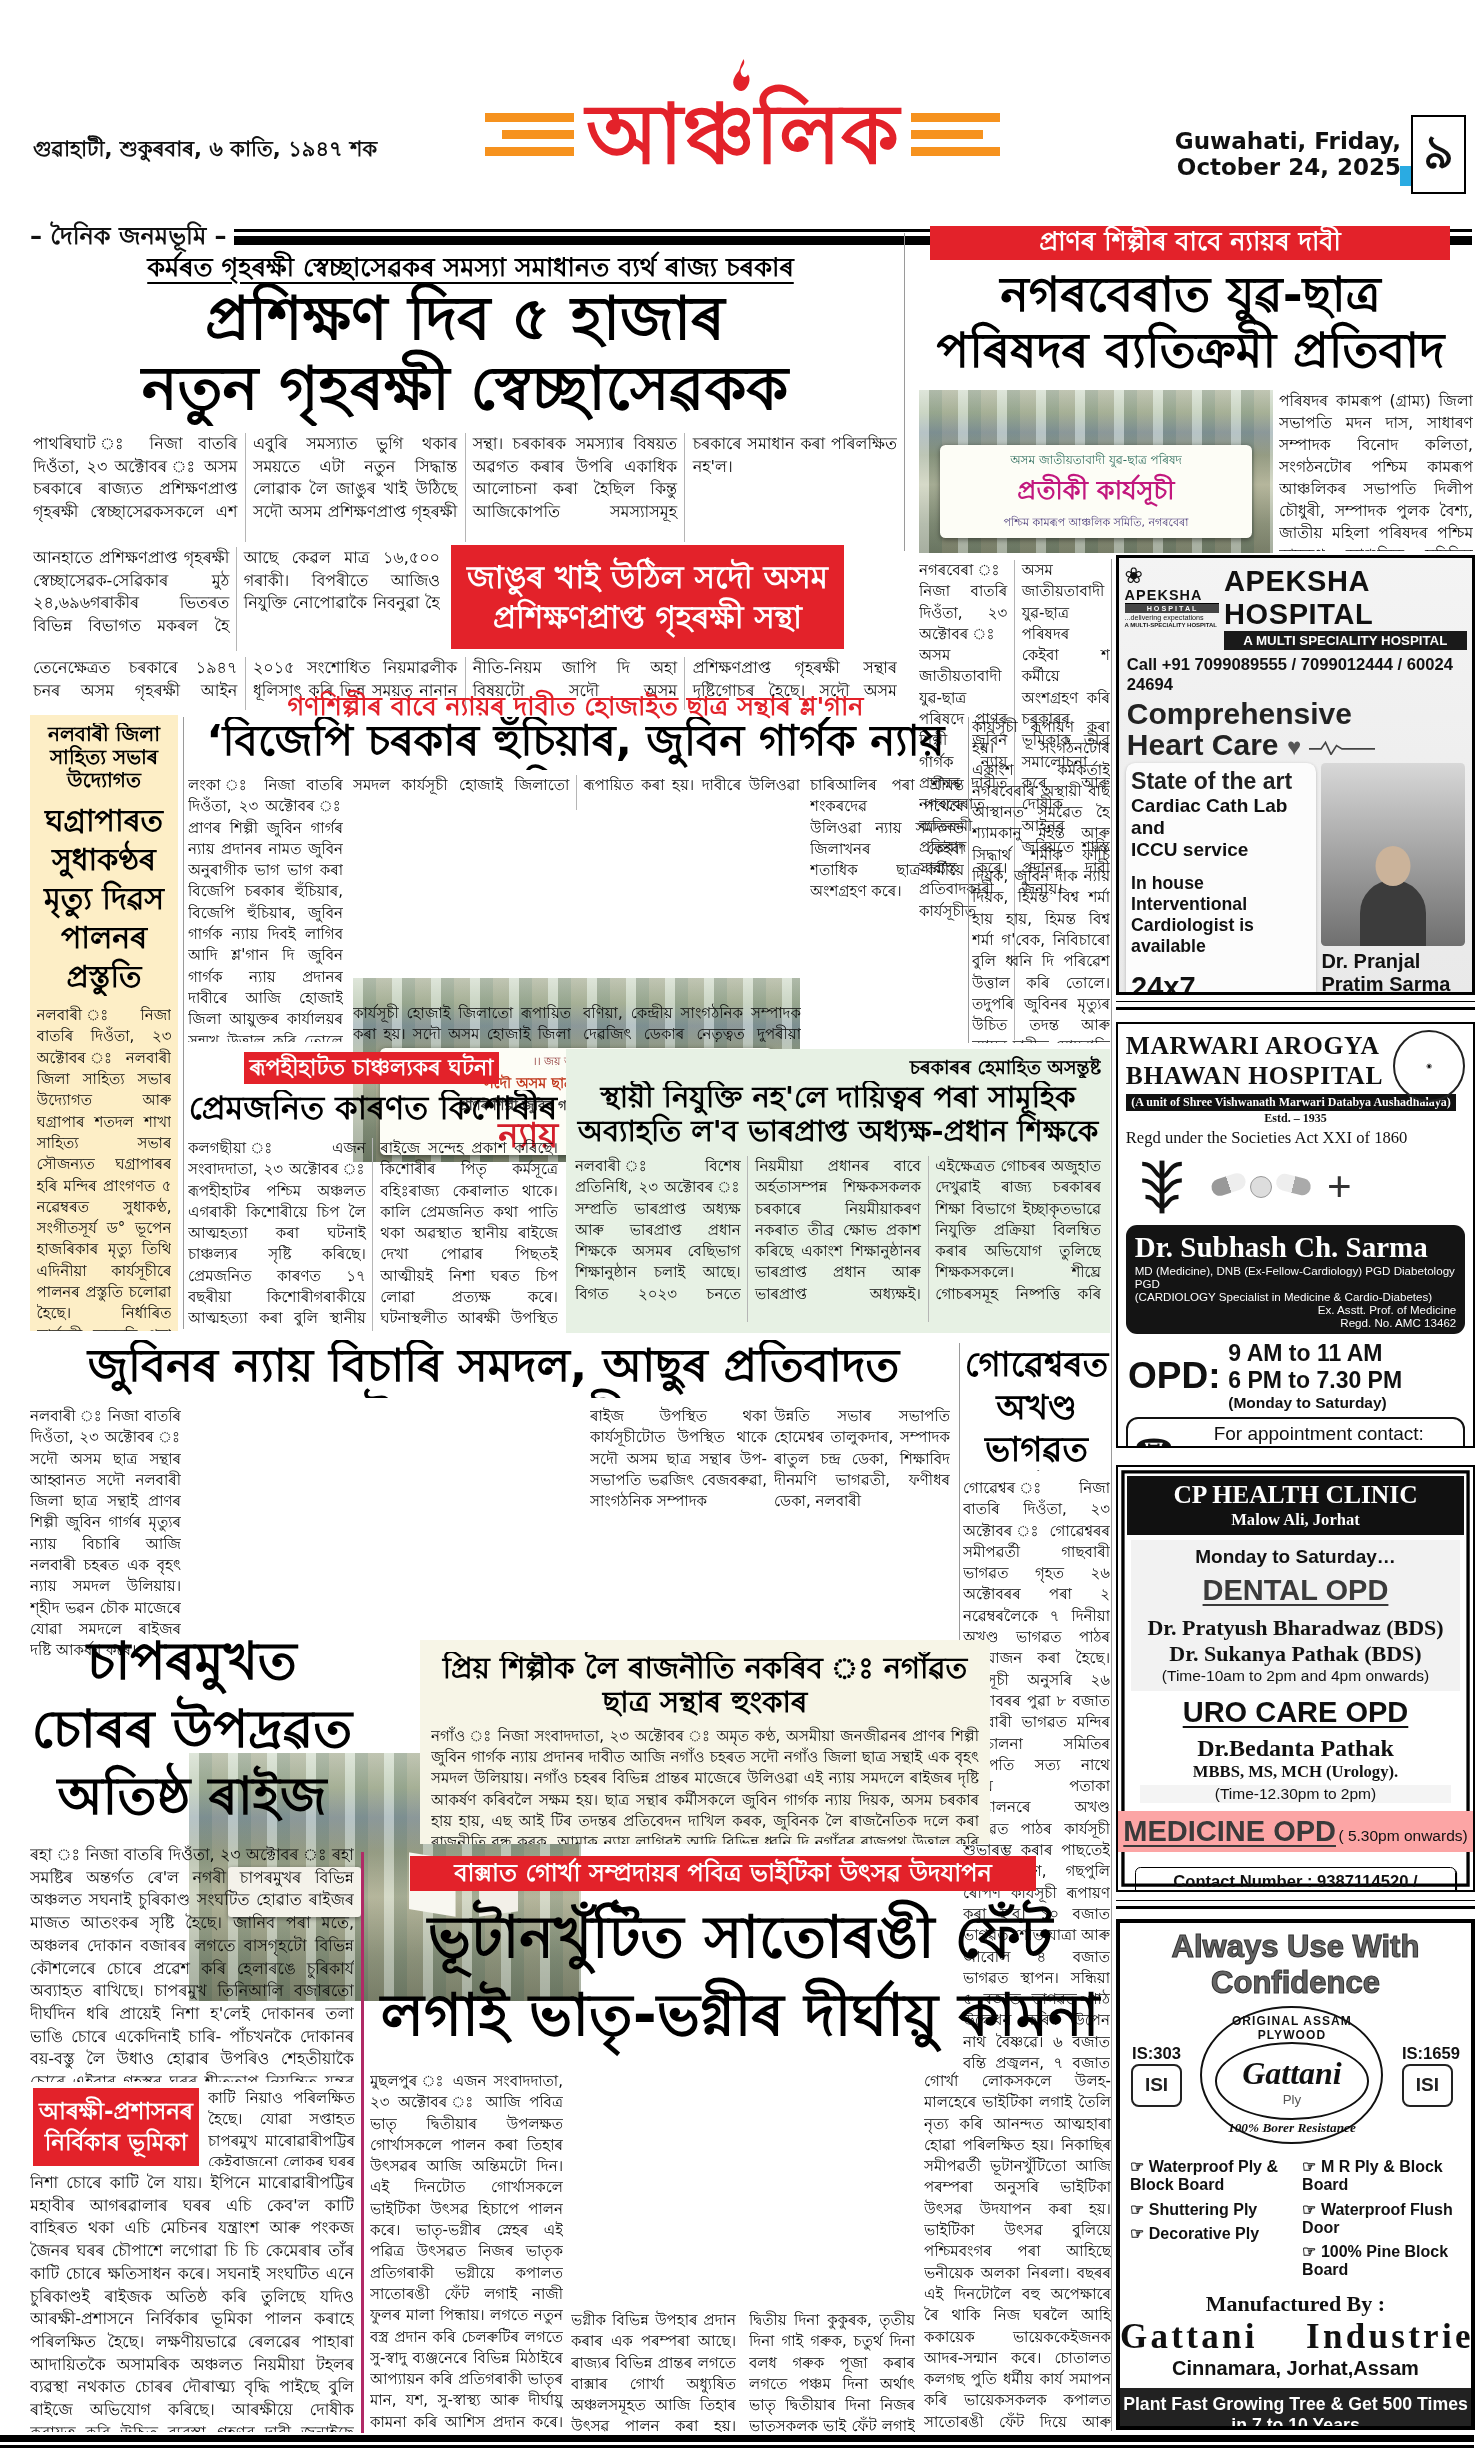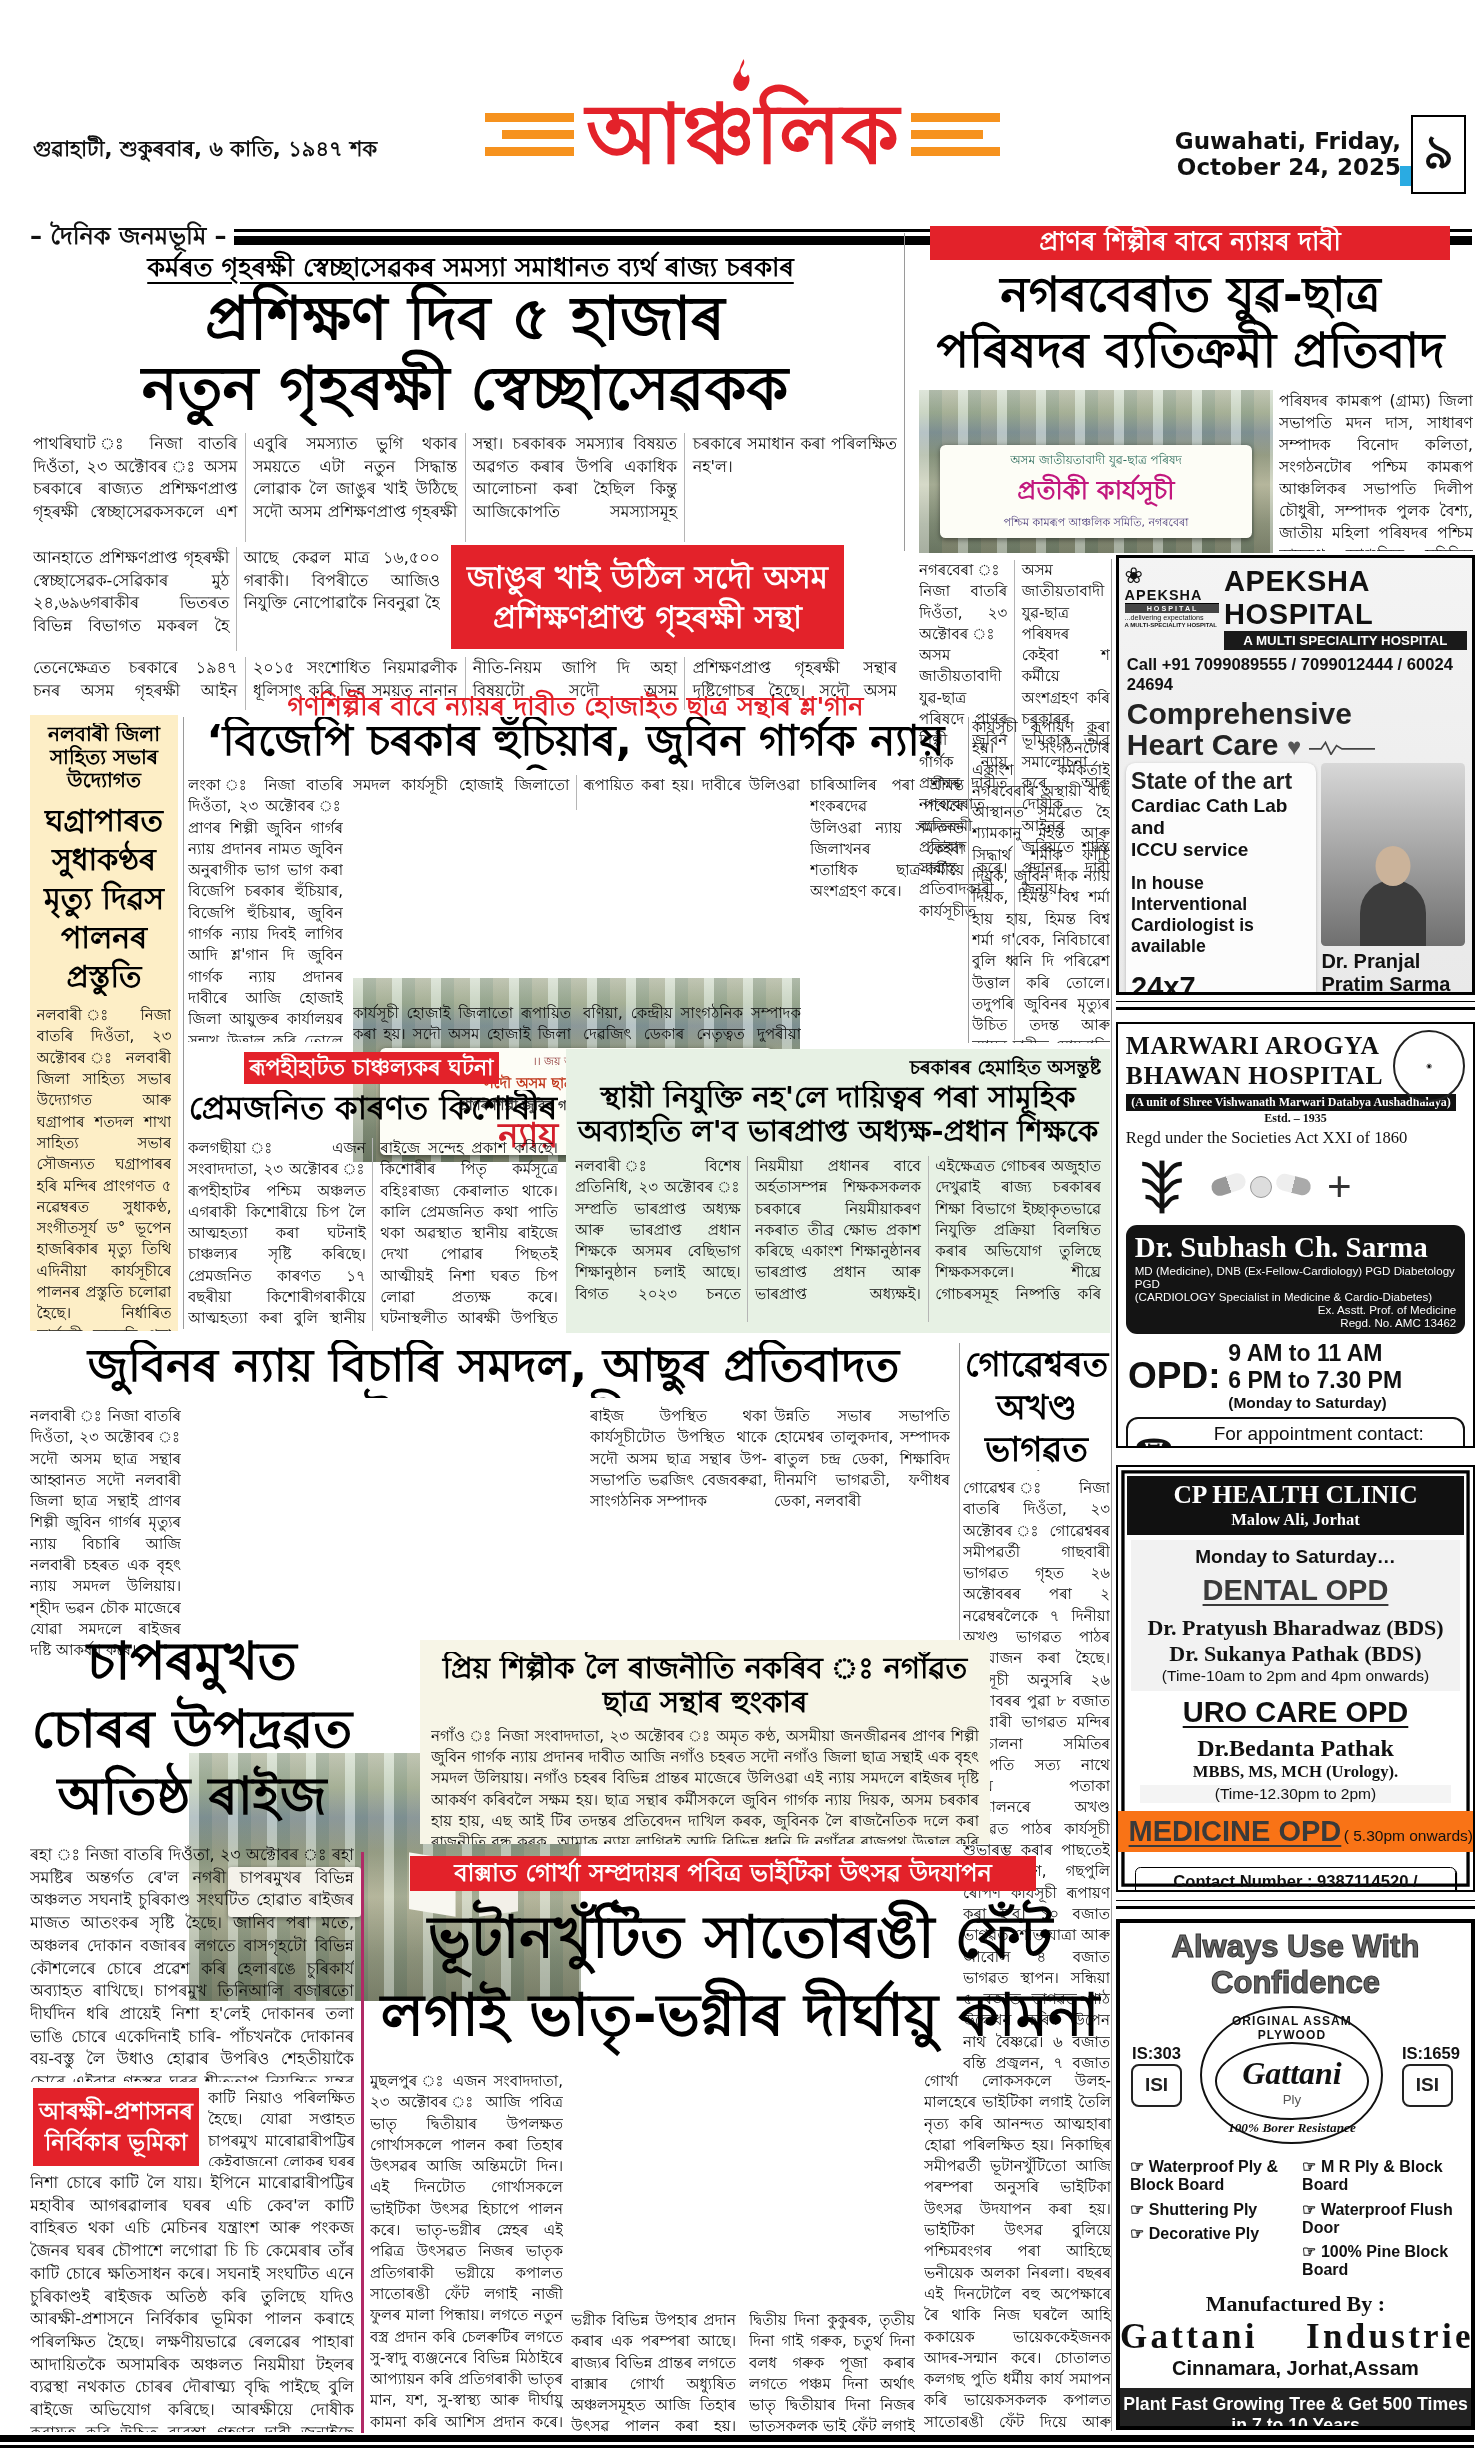--- a/index.html
+++ b/index.html
@@ -288,21 +288,21 @@
       <div class="b opd-underline" style="font-size:29px;color:#3a3a3a;margin-top:6.6px;">DENTAL OPD</div>
       <div class="b serif" style="font-size:22px;margin-top:7.8px;">Dr. Pratyush Bharadwaz (BDS)</div>
       <div class="b serif" style="font-size:22px;">Dr. Sukanya Pathak (BDS)</div>
       <div style="font-size:15.5px;">(Time-10am to 2pm and 4pm onwards)</div>
     </div>
     <div style="text-align:center;">
       <div class="b opd-underline" style="font-size:29px;">URO CARE OPD</div>
       <div class="b serif" style="font-size:24px;margin-top:5.5px;">Dr.Bedanta Pathak</div>
       <div class="b serif" style="font-size:16.6px;">MBBS, MS, MCH (Urology).</div>
       <div style="font-size:15.5px;background:#f4f4f4;margin:3.3px 22px;">(Time-12.30pm to 2pm)</div>
-      <div style="margin-top:7.8px;background:#f97316;padding:4.4px 0;text-align:right;">
+      <div style="margin-top:7.8px;background:#fca5a5;padding:4.4px 0;">
         <span class="b opd-underline" style="font-size:29px;color:#3a3a3a;">MEDICINE OPD</span>
         <span style="font-size:15.5px;">( 5.30pm onwards)</span>
       </div>
     </div>
     <div class="b" style="border:1.7px solid #000;border-radius:5.5px;box-shadow:1.1px 1.1px 0 #000;margin:14.4px 16.6px 0 16.6px;text-align:center;font-size:16.6px;padding:4.4px 0;">Contact Number : 9387114520 / 9365582339</div>
   </div>
 
   <div class="abs hl" style="left:30px;top:1628px;width:324px;height:207px;font-size:52px;line-height:1.3;">
     <div>চাপৰমুখত</div>
     <div>চোৰৰ উপদ্ৰৱত</div>

